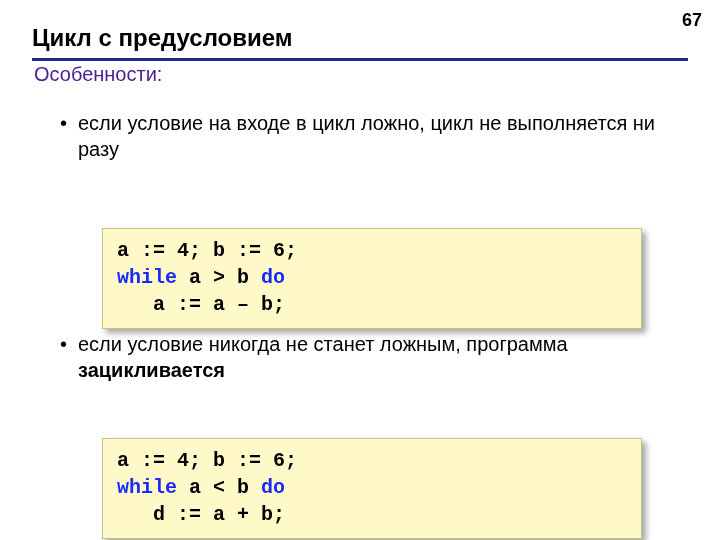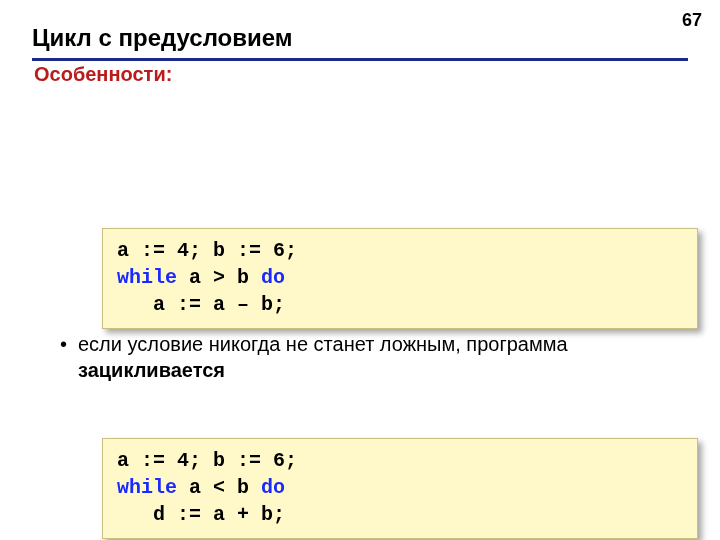--- a/index.html
+++ b/index.html
@@ -22,23 +22,23 @@
   }
   .title {
     font-size: 24px;
     font-weight: bold;
     color: #000;
     padding-bottom: 6px;
     border-bottom: 3px solid #1a2a8a;
     margin-bottom: 2px;
   }
   .subhead {
-    color: #b91c1c;
+    color: #4c1d95;
     font-size: 20px;
-    font-weight: bold;
+    font-weight: normal;
     margin-bottom: 25px;
     padding-left: 2px;
   }
   ul.bullets {
     list-style: none;
     padding-left: 28px;
   }
   ul.bullets > li {
     position: relative;
     font-size: 20px;
@@ -52,21 +52,21 @@
     position: absolute;
     left: 0;
     top: 0;
     font-size: 20px;
     color: #000;
   }
   .bold { font-weight: bold; }
   .code-block {
     position: absolute;
     left: 102px;
-    width: 596px;
+    width: 540px;
     background: #fff8c8;
     border: 1px solid #c8c080;
     box-shadow: 4px 4px 6px rgba(0,0,0,0.35);
     font-family: "Courier New", Courier, monospace;
     font-size: 20px;
     font-weight: bold;
     line-height: 1.35;
     padding: 8px 14px 10px 14px;
     color: #000;
     white-space: pre;
@@ -97,20 +97,23 @@
 <body>
 
 <div class="page-number">67</div>
 
 <h1 class="title">Цикл с предусловием</h1>
 
 <div class="subhead">Особенности:</div>
 
 <div class="bullet-area">
   <ul class="bullets">
+    <li>
+      <span>если условие на входе в цикл ложно, цикл не выполняется ни разу</span>
+    </li>
   </ul>
 </div>
 
 <div class="code-block cb1"><span>a := 4; b := 6;</span>
 <span class="kw">while</span><span> a &gt; b </span><span class="kw">do</span>
 <span>   a := a – b;</span></div>
 
 <div class="li3-wrap">
   <span>если условие никогда не станет ложным, программа </span><span class="bold">зацикливается</span>
 </div>

